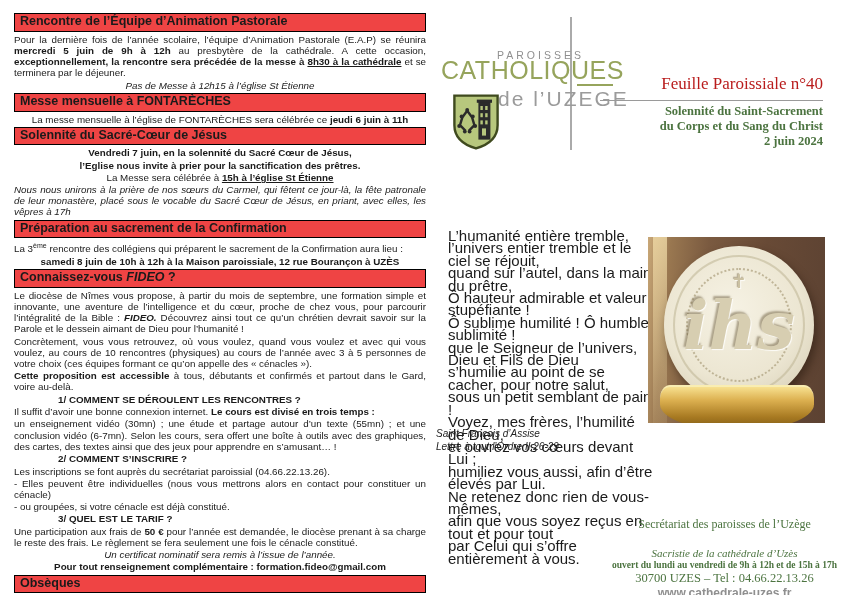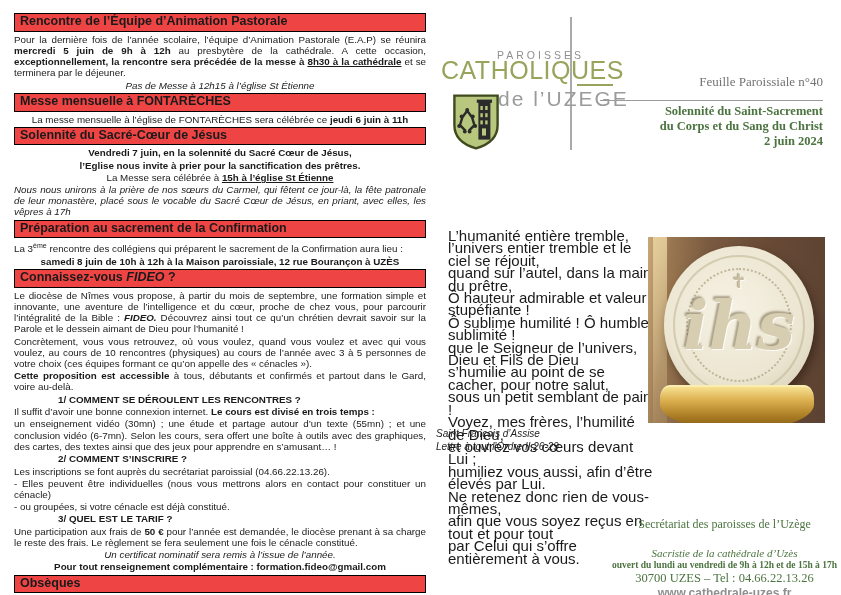--- a/index.html
+++ b/index.html
@@ -24,21 +24,21 @@
                   color:#8f8f8f;}
   .logo-catholiques{position:absolute;left:441px;top:56px;font-size:25px;letter-spacing:0.5px;
                     color:#96a45c;}
   .logo-flourish{position:absolute;left:577px;top:84px;width:36px;height:2px;background:#96a45c;}
   .logo-uzege{position:absolute;left:498px;top:87px;font-size:21px;letter-spacing:2px;
               color:#9b9b9b;}
   .logo-vline{position:absolute;left:570px;top:17px;width:2px;height:133px;background:#aaaaaa;}
   .shield{position:absolute;left:452px;top:93px;width:48px;height:58px;}
 
   .masthead-title{position:absolute;top:74px;right:18px;font-family:"Liberation Serif",serif;
-                  font-size:13px;color:#737373;white-space:nowrap;}
+                  font-size:17px;color:#b91c1c;white-space:nowrap;}
   .masthead-rule{position:absolute;top:100px;left:600px;width:223px;height:1px;background:#9a9a9a;}
   .masthead-sub{position:absolute;top:104px;right:18px;text-align:right;
                 font-family:"Liberation Serif",serif;font-weight:bold;font-size:12.5px;
                 line-height:15px;color:#4c7440;}
 
   .prayer{position:absolute;left:448px;top:230px;width:205px;font-size:15px;line-height:12.4px;}
   .attribution{position:absolute;left:436px;top:427px;font-style:italic;font-size:10px;
                line-height:13px;color:#222;}
 
   

